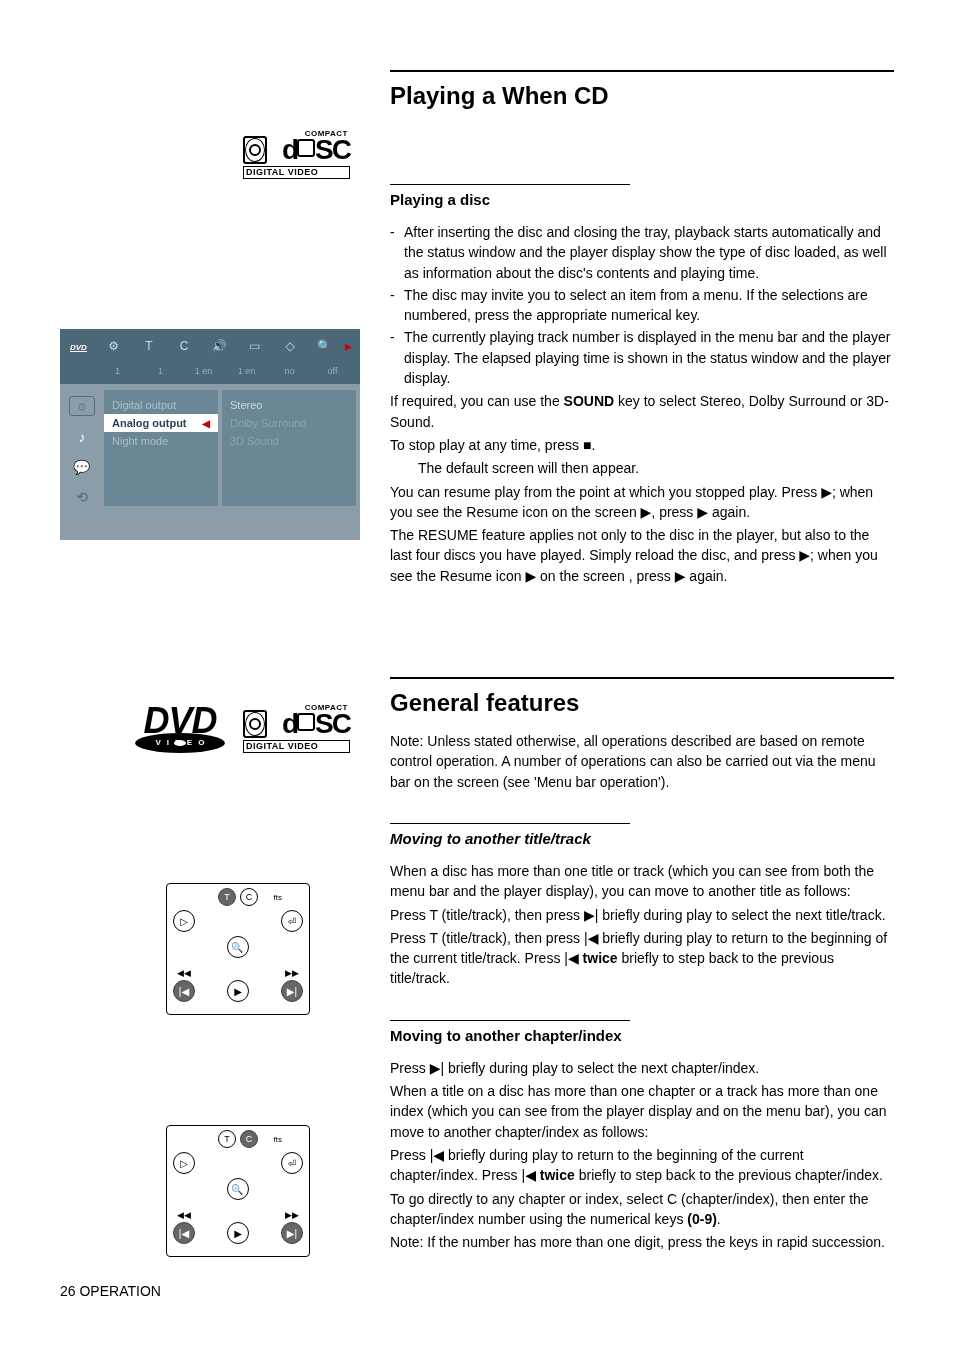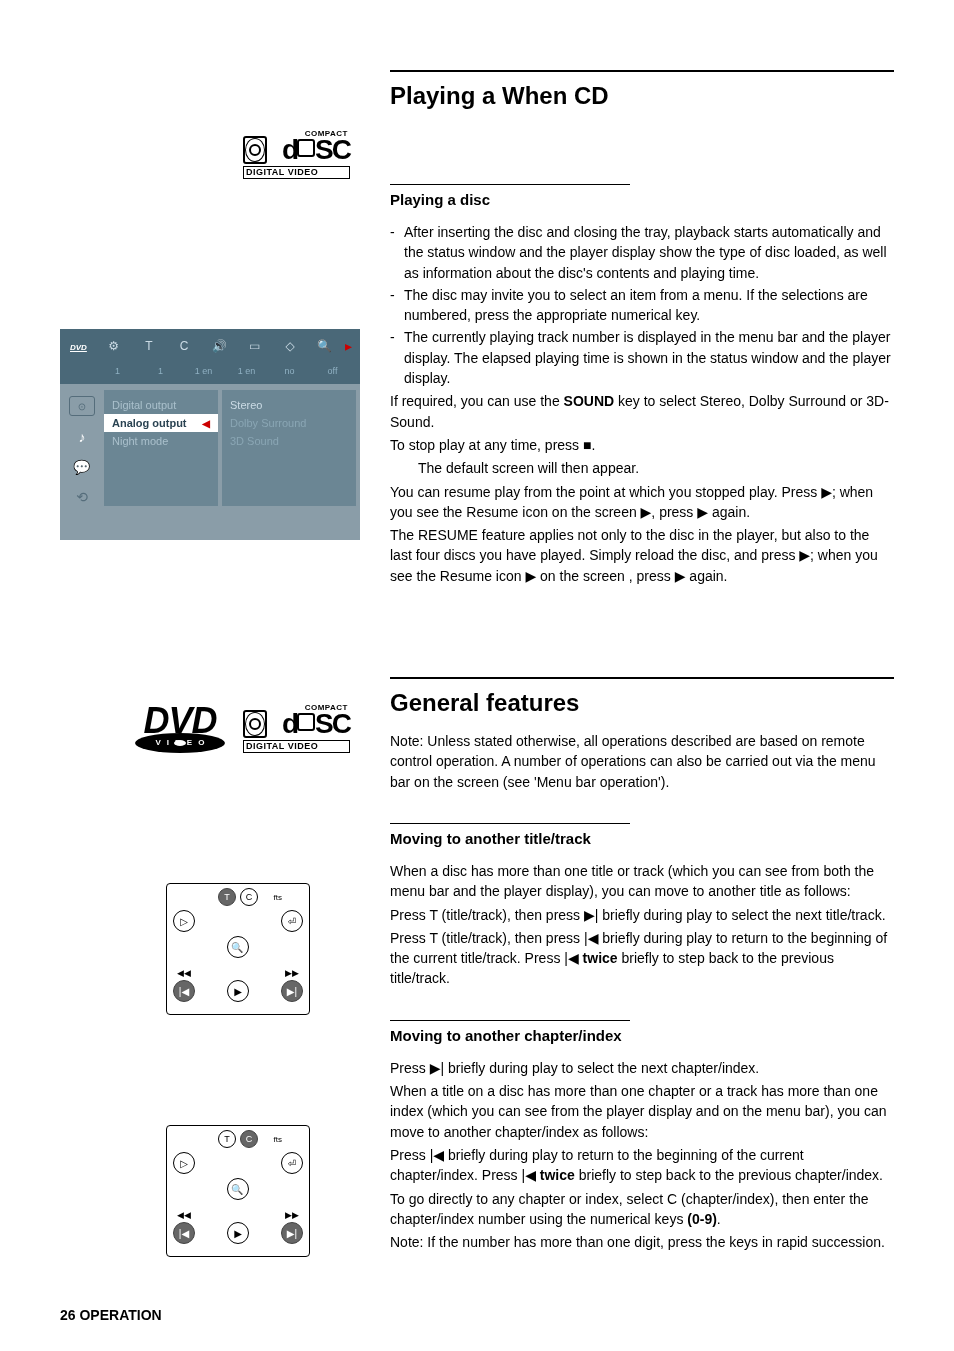--- a/index.html
+++ b/index.html
@@ -310,23 +310,22 @@
     display:flex;align-items:center;justify-content:center;
     font-size:10px;
     background:#fff;
   }
   .remote .btn.dark { background:#666; color:#fff; border-color:#444; }
   .remote .btn-sm { width:16px;height:16px; font-size:9px; }
   .remote .gap { width:20px; }
   .remote .arrow-label { font-size:9px; }
 
   .footer {
-    margin-top: 50px;
+    margin-top: 26px;
     font-size: 14px;
-    font-weight: bold;
   }
 </style>
 </head>
 <body>
 
 <div class="page">
 
   <div class="main-row">
     <div class="left-col">
       <div style="height:60px;"></div>
@@ -505,21 +504,21 @@
 
     </div>
 
     <div class="right-col">
       <h1>General features</h1>
 
       <p class="italic">Note: Unless stated otherwise, all operations described are based on remote control operation. A number of operations can also be carried out via the menu bar on the screen (see 'Menu bar operation').</p>
 
       <div class="spacer-md"></div>
       <div class="rule-short"></div>
-      <h2 class="sub" style="border:none;padding-top:0;">Moving to another title/track</h2>
+      <h2 class="sub" style="border:none;padding-top:0;font-style:italic;">Moving to another title/track</h2>
 
       <p>When a disc has more than one title or track (which you can see from both the menu bar and the player display), you can move to another title as follows:</p>
       <p>Press T (title/track), then press ▶| briefly during play to select the next title/track.</p>
       <p>
         <span>Press T (title/track), then press |◀ briefly during play to return to the beginning of the current title/track. Press |◀ </span><span class="bold">twice</span><span> briefly to step back to the previous title/track.</span>
       </p>
 
       <div class="spacer-md"></div>
       <div class="rule-short"></div>
       <h2 class="sub" style="border:none;padding-top:0;">Moving to another chapter/index</h2>

